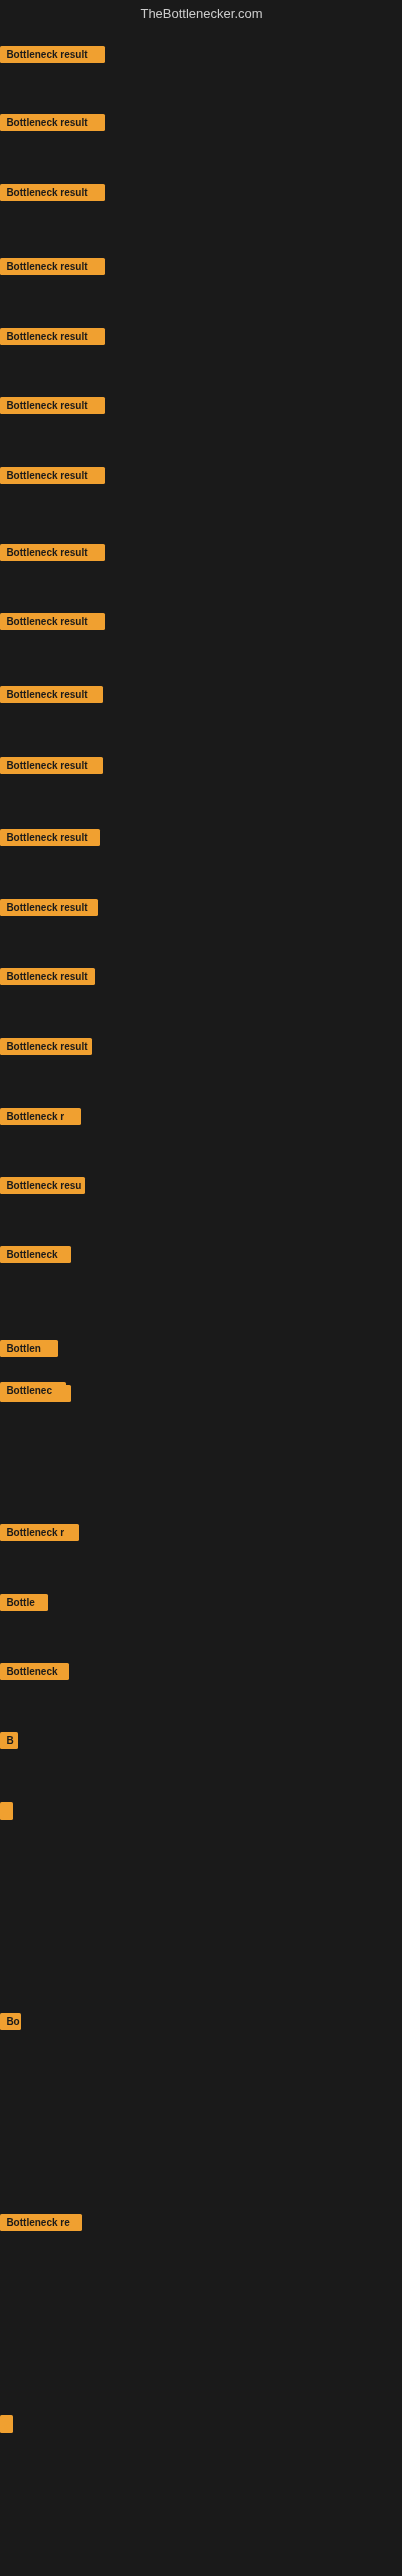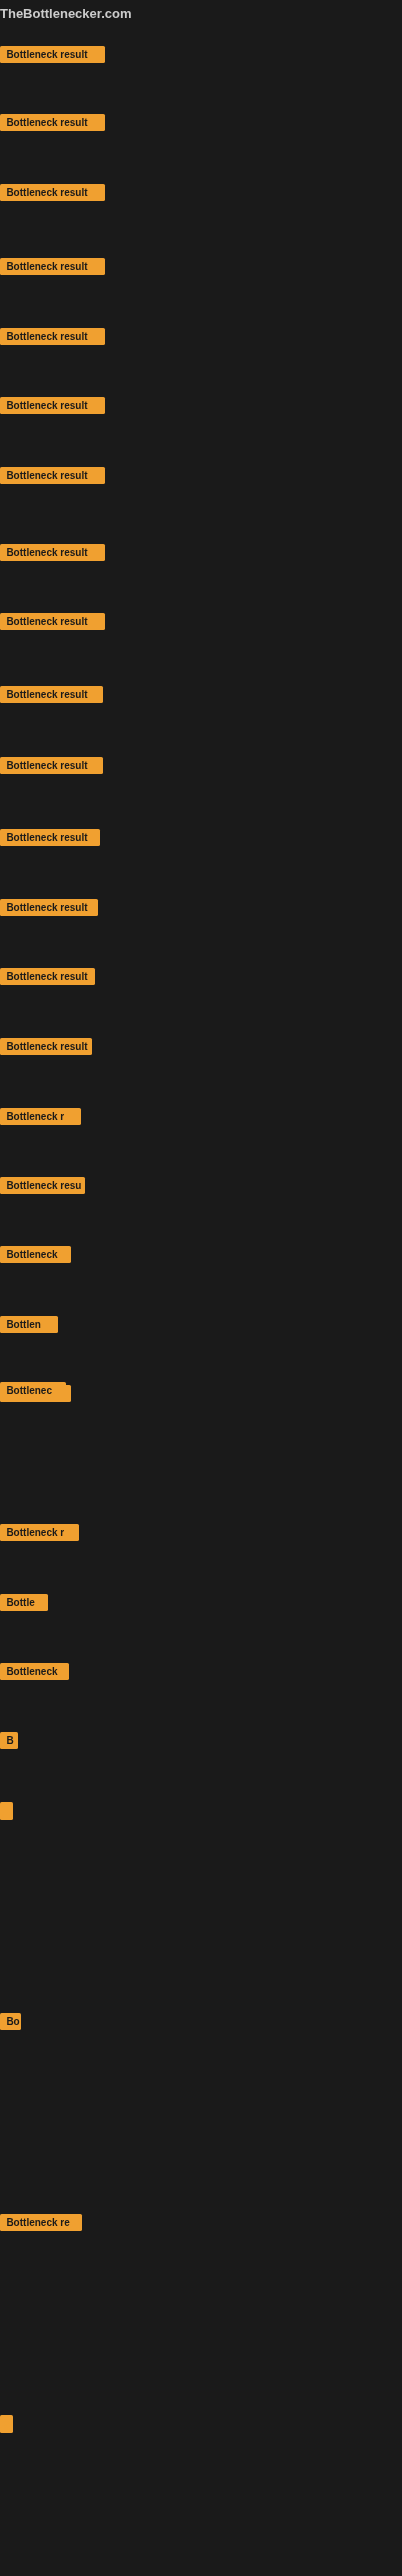--- a/index.html
+++ b/index.html
@@ -8,24 +8,25 @@
       box-sizing: border-box;
     }
     body {
       width: 403px;
       min-height: 2576px;
       background-color: #1a1a1a;
       font-family: Arial, sans-serif;
       position: relative;
     }
     .site-title {
+      text-align: center;
       color: #cccccc;
       font-size: 13px;
       padding: 6.4px 0;
-      font-weight: bold;
+      font-weight: normal;
     }
     .bottleneck-item {
       position: absolute;
       left: 0;
     }
     .bottleneck-badge {
       background-color: #f0a030;
       color: #1a1a1a;
       font-size: 10px;
       font-weight: bold;
@@ -55,21 +56,21 @@
     <div class="bottleneck-item" style="top: 613px;"><span class="bottleneck-badge" style="max-width: 105px; width: 105px;">Bottleneck result</span></div>
     <div class="bottleneck-item" style="top: 686px;"><span class="bottleneck-badge" style="max-width: 103px; width: 103px;">Bottleneck result</span></div>
     <div class="bottleneck-item" style="top: 757px;"><span class="bottleneck-badge" style="max-width: 103px; width: 103px;">Bottleneck result</span></div>
     <div class="bottleneck-item" style="top: 829px;"><span class="bottleneck-badge" style="max-width: 100px; width: 100px;">Bottleneck result</span></div>
     <div class="bottleneck-item" style="top: 899px;"><span class="bottleneck-badge" style="max-width: 98px; width: 98px;">Bottleneck result</span></div>
     <div class="bottleneck-item" style="top: 968px;"><span class="bottleneck-badge" style="max-width: 95px; width: 95px;">Bottleneck result</span></div>
     <div class="bottleneck-item" style="top: 1038px;"><span class="bottleneck-badge" style="max-width: 92px; width: 92px;">Bottleneck result</span></div>
     <div class="bottleneck-item" style="top: 1108px;"><span class="bottleneck-badge" style="max-width: 81px; width: 81px;">Bottleneck r</span></div>
     <div class="bottleneck-item" style="top: 1177px;"><span class="bottleneck-badge" style="max-width: 85px; width: 108px; text-align: center;">Bottleneck resu</span></div>
     <div class="bottleneck-item" style="top: 1246px;"><span class="bottleneck-badge" style="max-width: 71px; width: 71px;">Bottleneck</span></div>
-    <div class="bottleneck-item" style="top: 1316px;"><span class="bottleneck-badge" style="max-width: 58px; width: 79px;">Bottlen</span></div>
+    <div class="bottleneck-item" style="top: 1316px;"><span class="bottleneck-badge" style="max-width: 58px; width: 79px; margin-top: 24px;">Bottlen</span></div>
     <div class="bottleneck-item" style="top: 1385px;"><span class="bottleneck-badge" style="max-width: 71px; width: 71px;">Bottleneck</span></div>
     <div class="bottleneck-item" style="top: 1382px;"><span class="bottleneck-badge" style="max-width: 66px; width: 66px;">Bottlenec</span></div>
     <div class="bottleneck-item" style="top: 1524px;"><span class="bottleneck-badge" style="max-width: 79px; width: 79px;">Bottleneck r</span></div>
     <div class="bottleneck-item" style="top: 1594px;"><span class="bottleneck-badge" style="max-width: 48px; width: 48px;">Bottle</span></div>
     <div class="bottleneck-item" style="top: 1663px;"><span class="bottleneck-badge" style="max-width: 69px; width: 69px;">Bottleneck</span></div>
     <div class="bottleneck-item" style="top: 1732px;"><span class="bottleneck-badge" style="max-width: 17.7px; width: 17.7px;">B</span></div>
     <div class="bottleneck-item" style="top: 1802px;"><span class="bottleneck-badge" style="width: 11.3px; height: 17.7px;"></span></div>
     <div class="bottleneck-item" style="top: 2013px; text-align: center;"><span class="bottleneck-badge" style="max-width: 21px; width: 21px;">Bo</span></div>
     <div class="bottleneck-item" style="top: 2214px;"><span class="bottleneck-badge" style="max-width: 82px; width: 82px;">Bottleneck re</span></div>
     <div class="bottleneck-item" style="top: 2415px;"><span class="bottleneck-badge" style="width: 11.3px; height: 17.7px;"></span></div>

